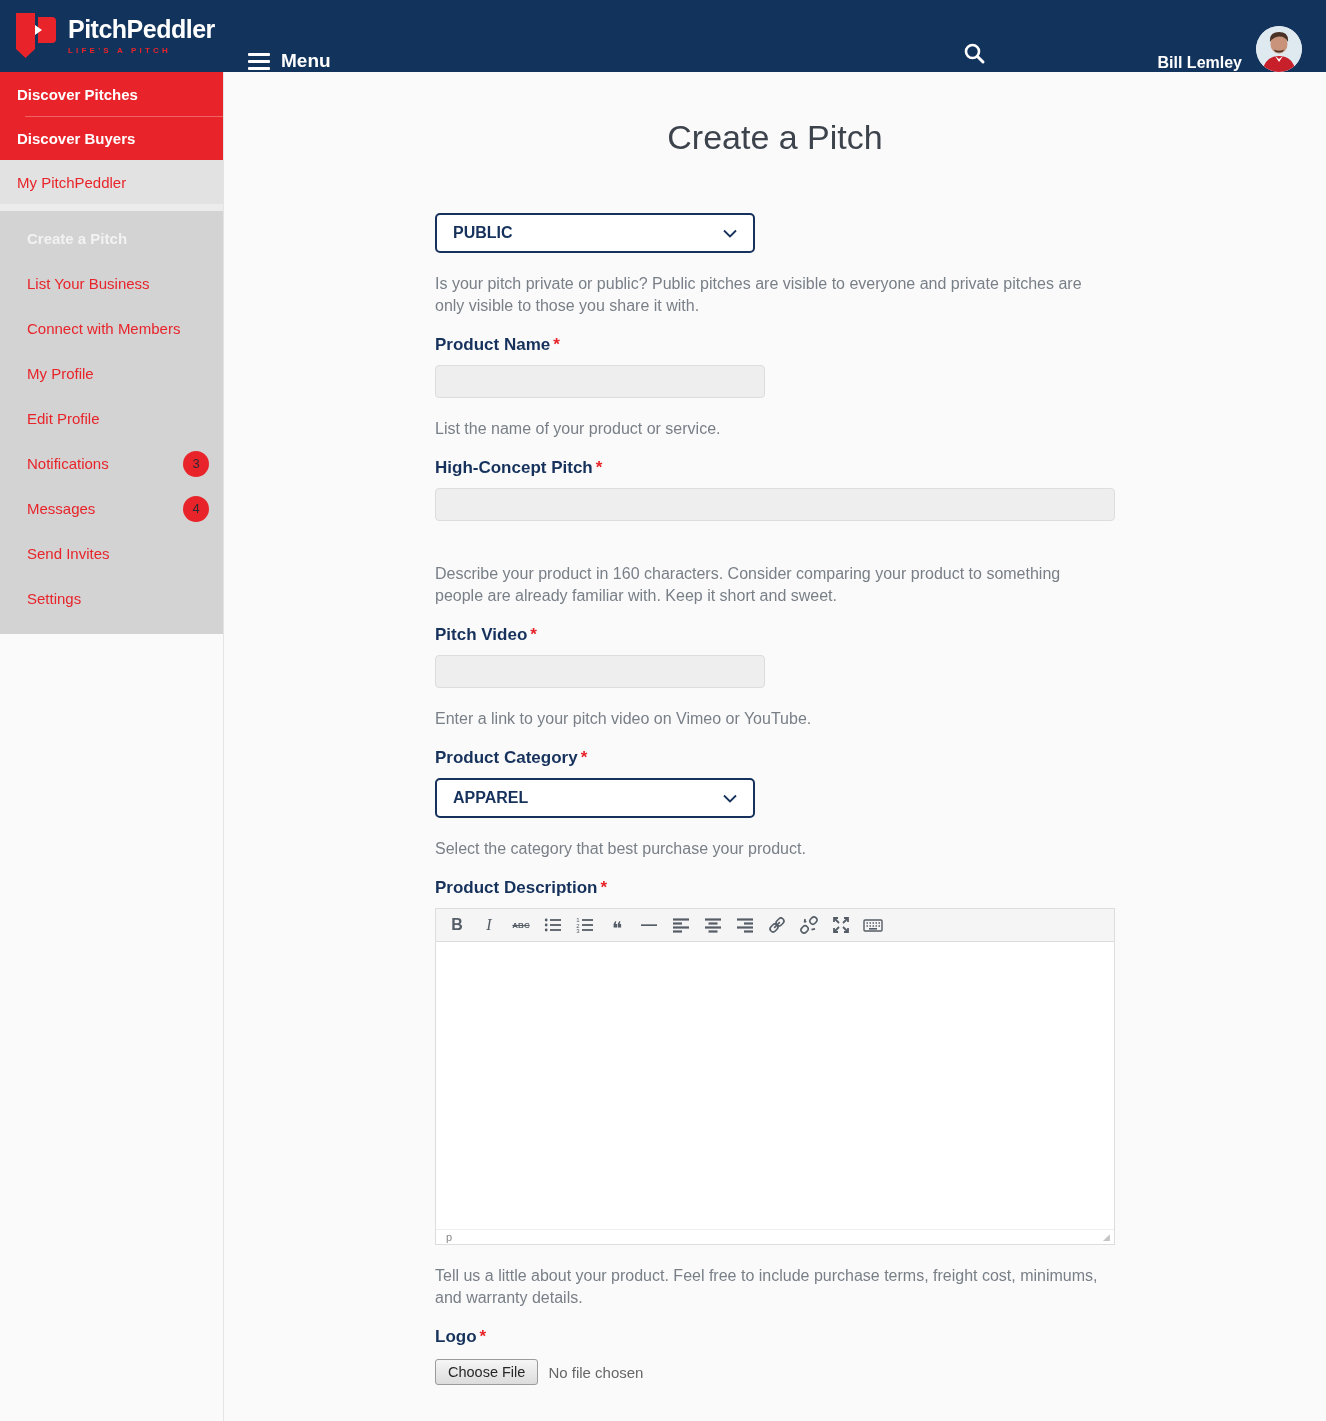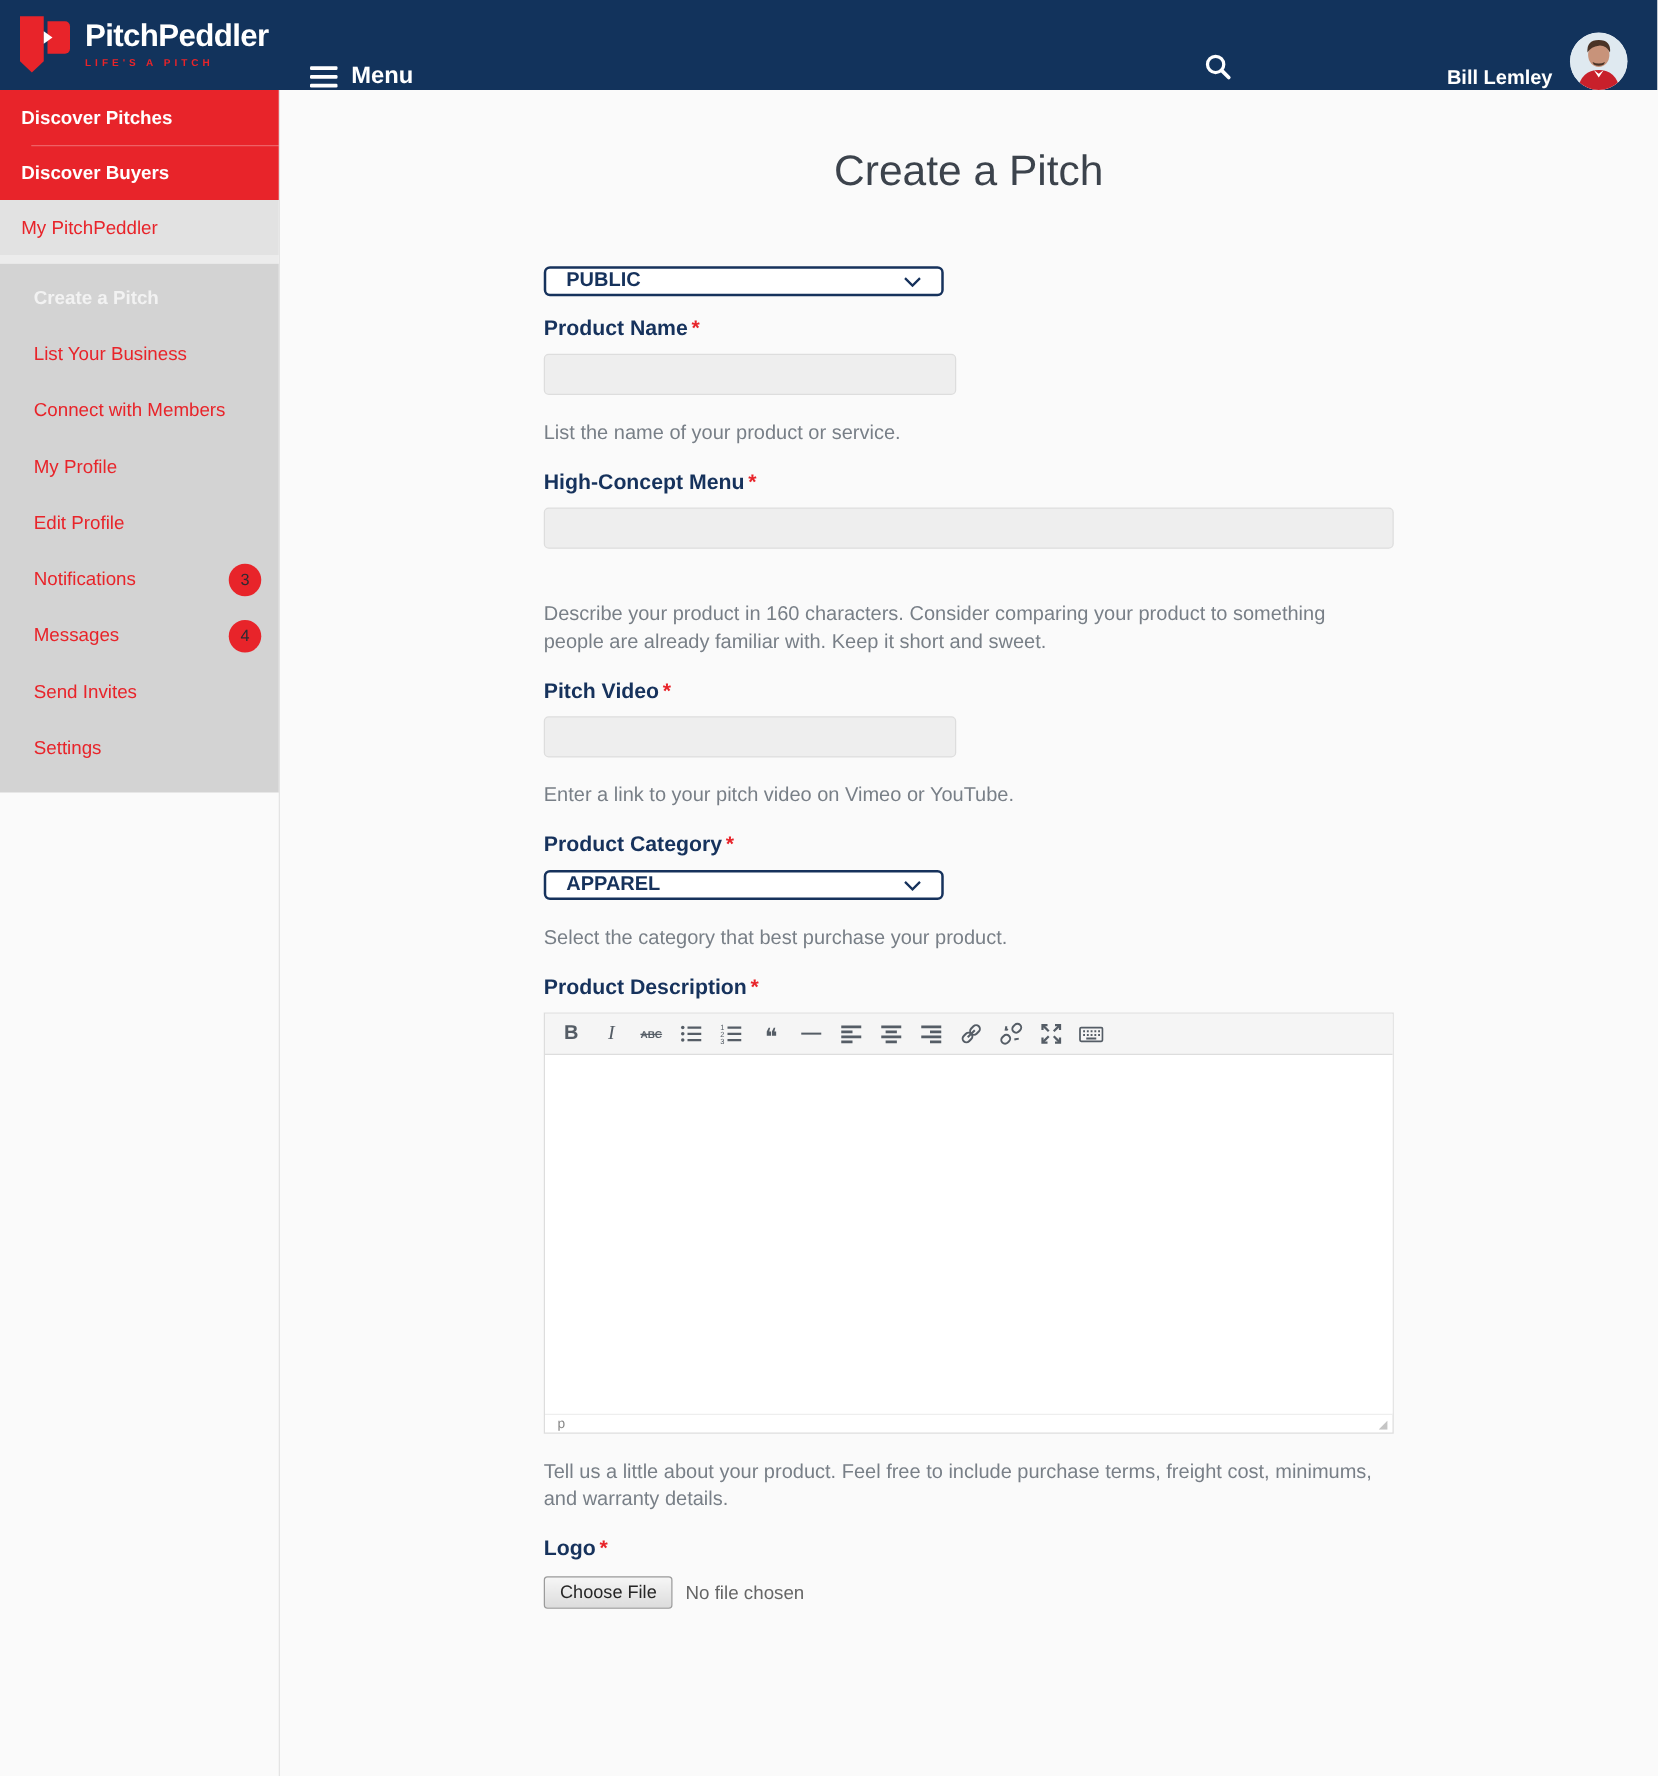--- a/index.html
+++ b/index.html
@@ -77,21 +77,21 @@
     text-align:center; margin-bottom:56px;
   }
   .form { width:680px; margin:0 auto; }
   .field { margin-bottom:16px; }
   .field-label {
     font-size:17px; font-weight:bold; color:#16325c;
     margin-bottom:10px; display:block;
   }
   .req { color:#e8242a; font-weight:bold; margin-left:3px; }
   .select-box {
-    width:320px; height:24px; background:#ffffff;
+    width:320px; height:40px; background:#ffffff;
     border:2px solid #16325c; border-radius:5px;
     display:flex; align-items:center; justify-content:space-between;
     padding:0 16px; cursor:pointer;
   }
   .select-value { color:#16325c; font-size:16px; font-weight:600; }
   .text-input {
     display:block; height:33px; background:#eeeeee;
     border:1px solid #dddddd; border-radius:4px;
     width:330px; padding:0 10px; font-size:15px; color:#444;
     font-family:"Liberation Sans", sans-serif;
@@ -231,30 +231,31 @@
 
   <div class="form">
 
     <div class="field">
       <div class="select-box" role="listbox">
         <span class="select-value">PUBLIC</span>
         <svg width="14" height="9" viewBox="0 0 14 9">
             <polyline points="1,1.5 7,7.5 13,1.5" fill="none" stroke="#16325c" stroke-width="1.8"></polyline>
           </svg>
       </div>
+      <p class="help">Is your pitch private or public? Public pitches are visible to everyone and private pitches are only visible to those you share it with.</p>
     </div>
 
     <div class="field">
       <span class="field-label"><span>Product Name</span><span class="req">*</span></span>
       <input class="text-input" type="text" value="" style="">
       <p class="help">List the name of your product or service.</p>
     </div>
 
     <div class="field">
-      <span class="field-label"><span>High-Concept Menu</span><span class="req">*</span></span>
+      <span class="field-label"><span>High-Concept Pitch</span><span class="req">*</span></span>
       <input class="text-input wide" type="text" value="" style="">
       <p class="help gap-lg">Describe your product in 160 characters. Consider comparing your product to something people are already familiar with. Keep it short and sweet.</p>
     </div>
 
     <div class="field">
       <span class="field-label"><span>Pitch Video</span><span class="req">*</span></span>
       <input class="text-input" type="text" value="" style="">
       <p class="help">Enter a link to your pitch video on Vimeo or YouTube.</p>
     </div>
 

